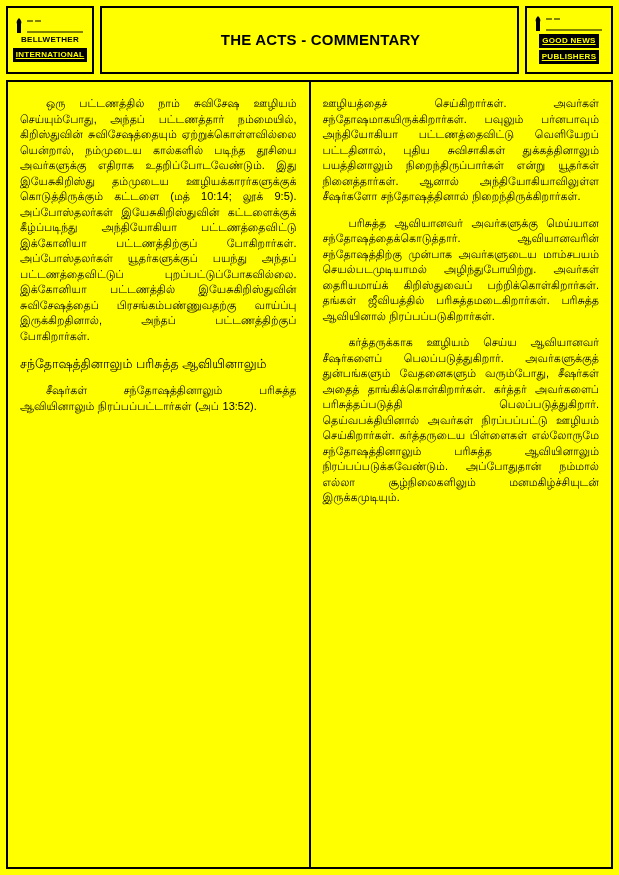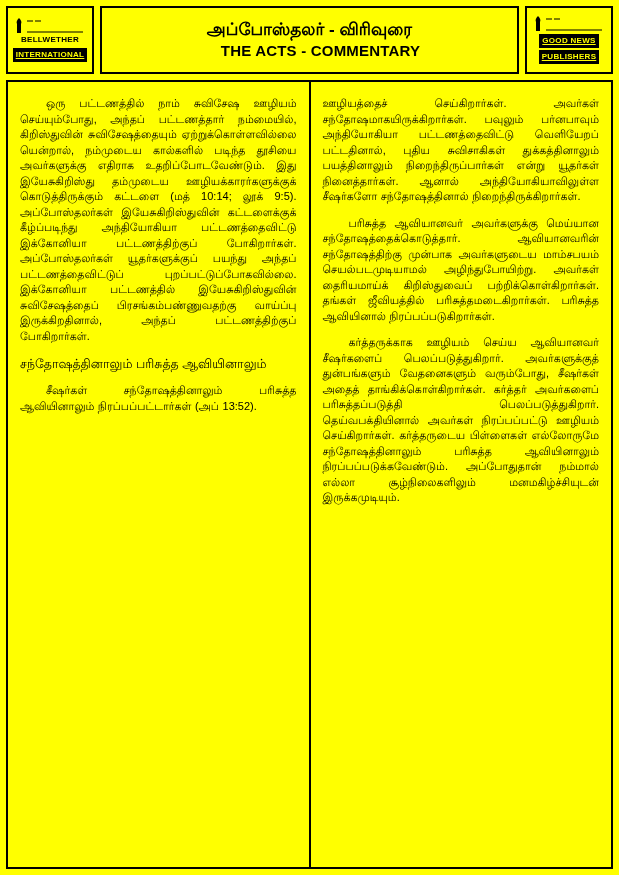--- a/index.html
+++ b/index.html
@@ -142,21 +142,20 @@
         <path d="M4 15 L8 15 L8 6 L4 6 Z" fill="#000"></path>
         <path d="M6 0 C4 2 3 4 4 6 L8 6 C9 4 8 2 6 0 Z" fill="#000"></path>
         <path d="M14 14 L70 14" stroke="#000" stroke-width="1"></path>
         <path d="M14 3 L20 3 M22 3 L28 3" stroke="#000" stroke-width="1"></path>
       </svg>
       <div class="logo-line">BELLWETHER</div>
       <div class="logo-line inv">INTERNATIONAL</div>
     </div>
 
     <div class="title-box">
-      <div class="title-tamil">அப்போஸ்தலர் - விரிவுரை</div>
       <div class="title-eng">THE ACTS - COMMENTARY</div>
     </div>
 
     <div class="logo-box">
       <svg class="logo-emblem" viewBox="0 0 74 16">
         <path d="M4 15 L8 15 L8 6 L4 6 Z" fill="#000"></path>
         <path d="M6 0 C4 2 3 4 4 6 L8 6 C9 4 8 2 6 0 Z" fill="#000"></path>
         <path d="M14 14 L70 14" stroke="#000" stroke-width="1"></path>
         <path d="M14 3 L20 3 M22 3 L28 3" stroke="#000" stroke-width="1"></path>
       </svg>

